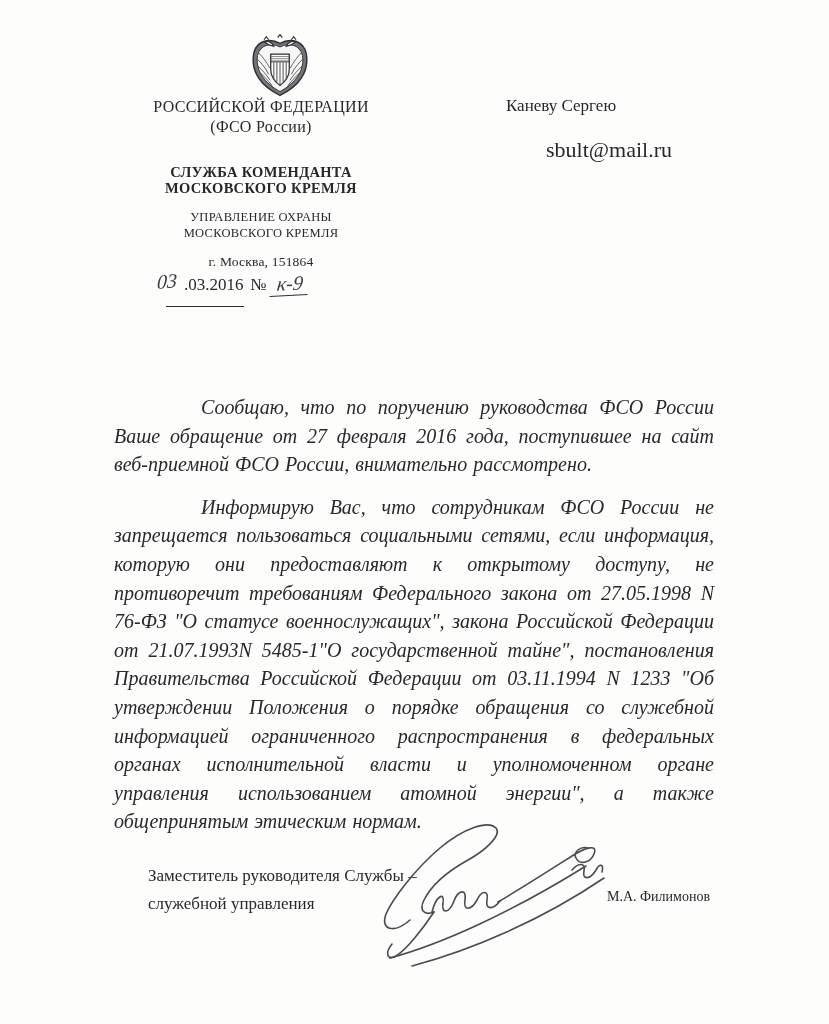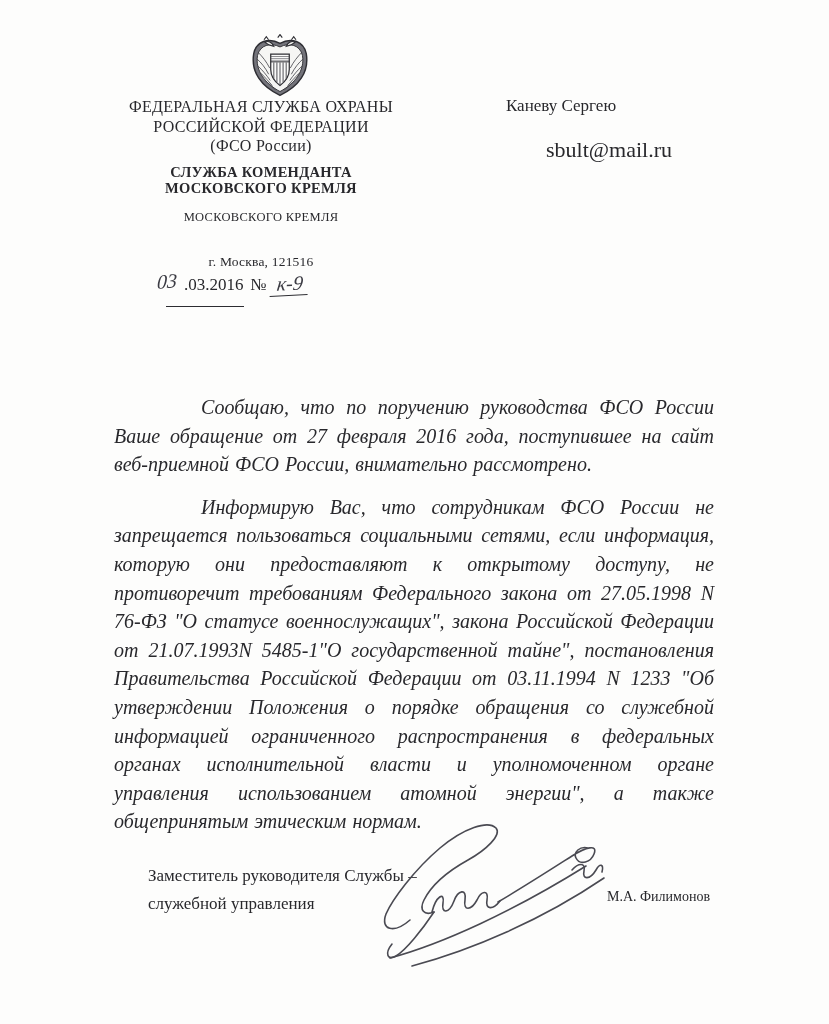--- a/index.html
+++ b/index.html
@@ -110,35 +110,35 @@
         <path d="M27,27.5 v17"></path>
           <path d="M30,27.5 v19.5"></path>
           <path d="M33,27.5 v21.5"></path>
         <path d="M36,27.5 v19.5"></path>
           <path d="M39,27.5 v17"></path>
       </g>
     </svg>
   </div>
 
   <div class="lh lh-org">
-    <div>ФЕДЕРАЛЬНАЯ СЛУЖБА ОХРАНЫ</div>
     <div>РОССИЙСКОЙ ФЕДЕРАЦИИ</div>
     <div>(ФСО России)</div>
   </div>
 
   <div class="lh lh-dept">
     <div>СЛУЖБА КОМЕНДАНТА</div>
     <div>МОСКОВСКОГО КРЕМЛЯ</div>
   </div>
 
   <div class="lh lh-sub">
+    <div>УПРАВЛЕНИЕ ОХРАНЫ</div>
     <div>МОСКОВСКОГО КРЕМЛЯ</div>
   </div>
 
-  <div class="lh lh-city">г. Москва, 121516</div>
+  <div class="lh lh-city">г. Москва, 151864</div>
 
   <div class="ref-line">
     <span class="hw hw-date">03</span><span class="date-print">.03.2016</span><span class="no-sign">№</span><span class="hw hw-num">к-9</span>
   </div>
 
   <div class="rcpt-name">Каневу Сергею</div>
   <div class="rcpt-email">sbult@mail.ru</div>
 
   <div class="body-text">
     <p>Сообщаю, что по поручению руководства ФСО России Ваше обращение от 27 февраля 2016 года, поступившее на сайт веб-приемной ФСО России, внимательно рассмотрено.</p>

